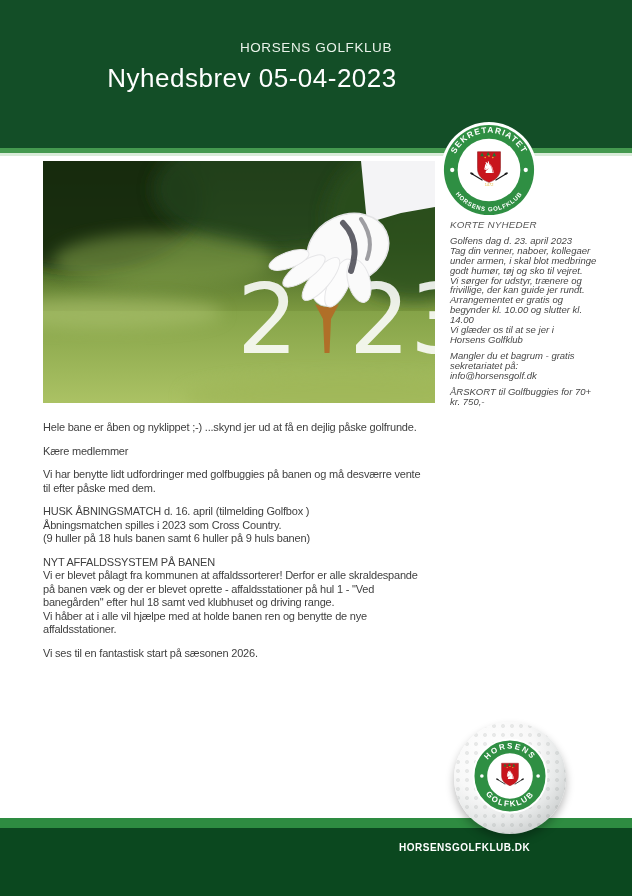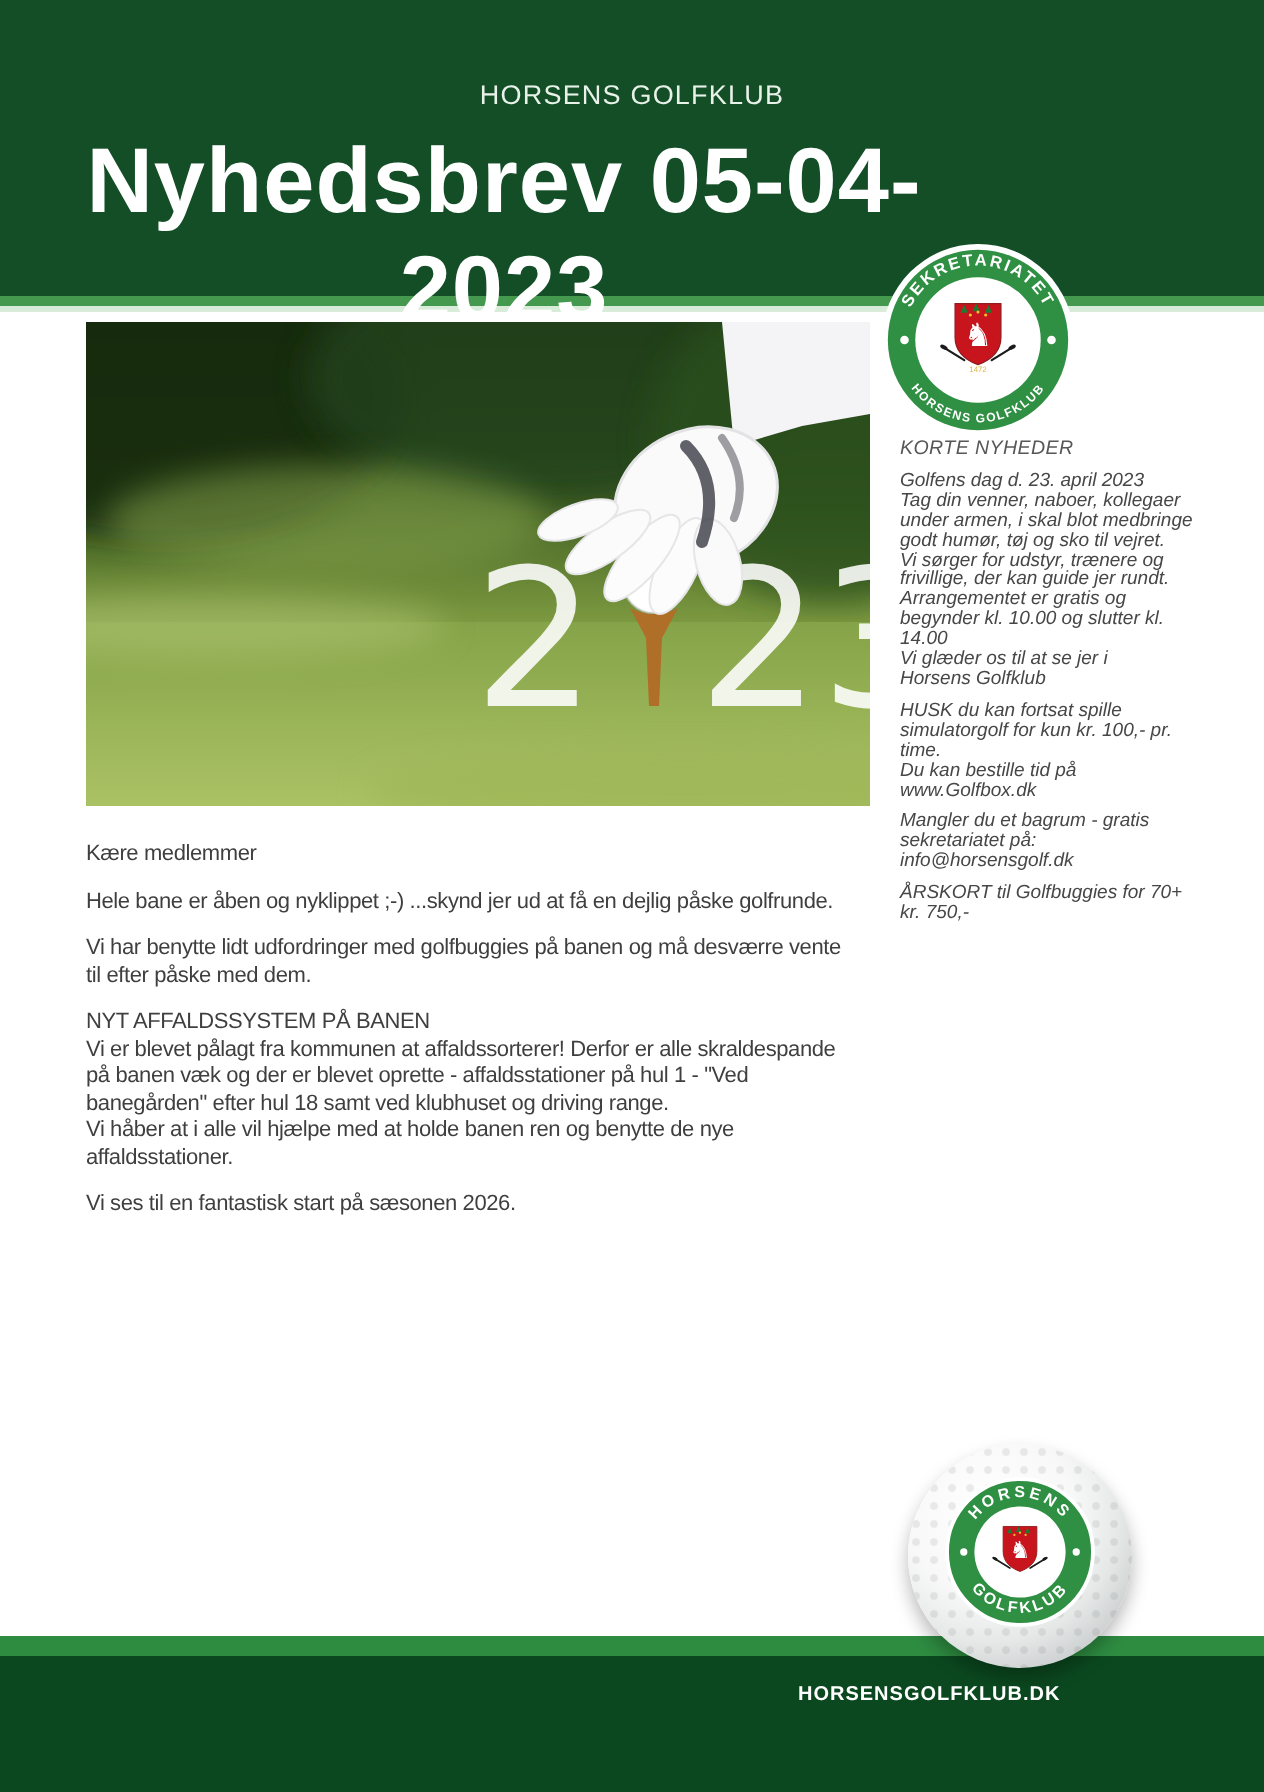--- a/index.html
+++ b/index.html
@@ -6,21 +6,21 @@
   .page{position:relative;width:632px;height:896px;background:#ffffff;overflow:hidden;
         font-family:"Liberation Sans",sans-serif;}
 
   
   .header{position:absolute;left:0;top:0;width:632px;height:148px;background:#134e27;}
   .header-stripe{position:absolute;left:0;top:148px;width:632px;height:5px;background:#44994f;}
   .header-stripe-pale{position:absolute;left:0;top:153px;width:632px;height:3px;background:#d9ecd9;}
   .club-name{position:absolute;left:0;top:40px;width:632px;text-align:center;
              color:#e9f2e9;font-size:13.5px;letter-spacing:.6px;}
   .page-title{position:absolute;left:0;top:63px;width:504px;text-align:center;color:#ffffff;
-              font-size:46px;font-weight:bold;letter-spacing:.5px;}
+              font-size:26px;font-weight:normal;letter-spacing:.5px;}
 
   
   .badge{position:absolute;left:440px;top:121px;width:98px;height:98px;z-index:5;}
 
   
   .photo{position:absolute;left:43px;top:161px;width:392px;height:242px;}
 
   
   .main-text{position:absolute;left:43px;top:421px;width:402px;color:#3f3f3f;
              font-size:11px;line-height:13.5px;letter-spacing:-0.2px;}
@@ -163,37 +163,35 @@
 Tag din venner, naboer, kollegaer
 under armen, i skal blot medbringe
 godt humør, tøj og sko til vejret.
 Vi sørger for udstyr, trænere og
 frivillige, der kan guide jer rundt.
 Arrangementet er gratis og
 begynder kl. 10.00 og slutter kl.
 14.00
 Vi glæder os til at se jer i
 Horsens Golfklub</p>
-    <p>HUSK du kan  fortsat spille
-simulatorgolf for kun kr. 100,- pr.
-time.
-Du kan bestille tid på
-www.Golfbox.dk</p>
     <p>Mangler du et bagrum - gratis
 sekretariatet på:
 info@horsensgolf.dk</p>
     <p>ÅRSKORT til Golfbuggies for 70+
 kr. 750,-</p>
   </aside>
 
   <main class="main-text">
+    <p>Hele bane er åben og nyklippet ;-) ...skynd jer ud at få en dejlig påske golfrunde.</p>
     <p>Kære medlemmer</p>
-    <p>Hele bane er åben og nyklippet ;-) ...skynd jer ud at få en dejlig påske golfrunde.</p>
     <p>Vi har benytte lidt udfordringer med golfbuggies på banen og må desværre vente
 til efter påske med dem.</p>
+    <p>HUSK ÅBNINGSMATCH d. 16. april (tilmelding Golfbox )
+Åbningsmatchen spilles i 2023 som Cross Country.
+(9 huller på 18 huls banen samt 6 huller på 9 huls banen)</p>
     <p>NYT AFFALDSSYSTEM PÅ BANEN
 Vi er blevet pålagt fra kommunen at affaldssorterer! Derfor er alle skraldespande
 på banen væk og der er blevet oprette - affaldsstationer på hul 1 -  "Ved
 banegården" efter hul 18 samt ved klubhuset og driving range.
 Vi håber at i alle vil hjælpe med at holde banen ren og benytte de nye
 affaldsstationer.</p>
     <p>Vi ses til en fantastisk start på sæsonen 2026.</p>
   </main>
 
   <div class="footer-stripe"></div>

